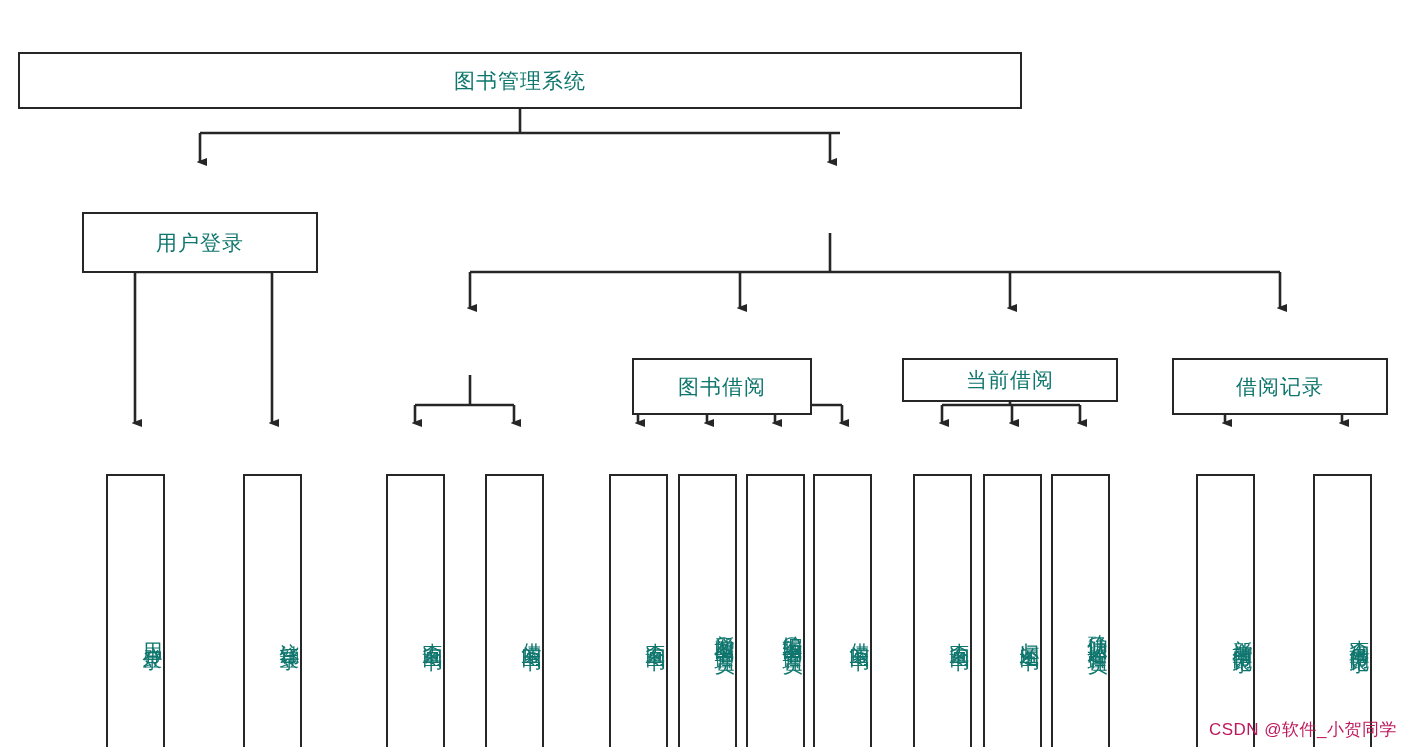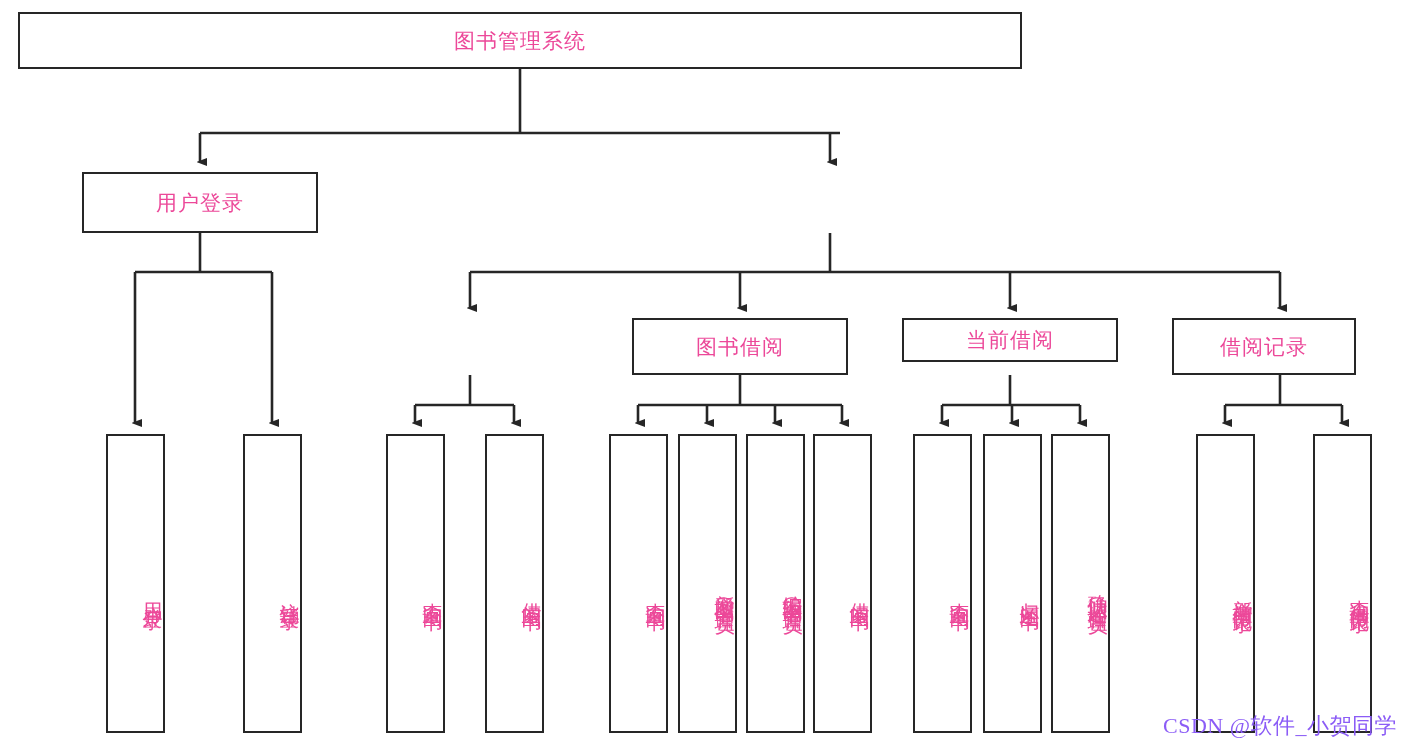--- a/index.html
+++ b/index.html
@@ -28,21 +28,22 @@
   }
   .node {
     position: absolute;
     box-sizing: border-box;
     background: #ffffff;
     border: 2px solid #262626;
     display: flex;
     align-items: center;
     justify-content: center;
     text-align: right;
-    color: #ec4899;
+    color: #0f766e;
+    margin-top: 40px;
   }
   .node.horiz {
     font-size: 21px;
     letter-spacing: 1px;
     line-height: 1.2;
   }
   .node.root {
     font-size: 21px;
   }
   .node.vert {
@@ -57,25 +58,25 @@
   }
   .node.vert .label {
     writing-mode: vertical-rl;
     text-orientation: upright;
     white-space: nowrap;
   }
   .watermark {
     position: absolute;
     right: 8px;
     bottom: 6px;
-    font-size: 22px;
-    color: #8b5cf6;
+    font-size: 17px;
+    color: #be185d;
     letter-spacing: 0.5px;
     white-space: nowrap;
-    font-family: Liberation Serif, serif;
+    font-family: Liberation Sans, sans-serif;
   }
 </style>
 </head>
 <body>
 
 <div id="canvas">
 
   <svg class="edges" viewBox="0 0 1405 747">
     <defs>
       <marker id="arrow" markerWidth="10" markerHeight="10" refX="4" refY="7" orient="auto" markerUnits="userSpaceOnUse">
@@ -127,27 +128,27 @@
   </svg>
 
   <div class="node horiz root" style="left:18px; top:12px; width:1004px; height:57px;">
     <span class="label">图书管理系统</span>
   </div>
 
   <div class="node horiz" style="left:82px; top:172px; width:236px; height:61px;">
     <span class="label">用户登录</span>
   </div>
 
-  <div class="node horiz" style="left:632px; top:318px; width:216px; height:57px;">
+  <div class="node horiz" style="left:632px; top:318px; width:180px; height:57px;">
     <span class="label">图书借阅</span>
   </div>
   <div class="node horiz" style="left:902px; top:318px; width:216px; height:44px;">
     <span class="label">当前借阅</span>
   </div>
-  <div class="node horiz" style="left:1172px; top:318px; width:184px; height:57px;">
+  <div class="node horiz" style="left:1172px; top:318px; width:216px; height:57px;">
     <span class="label">借阅记录</span>
   </div>
 
   <div class="node vert" style="left:106px; top:434px; width:59px; height:299px;">
     <span class="label">用户登录</span>
   </div>
   <div class="node vert" style="left:243px; top:434px; width:59px; height:299px;">
     <span class="label">注销登录</span>
   </div>
 

